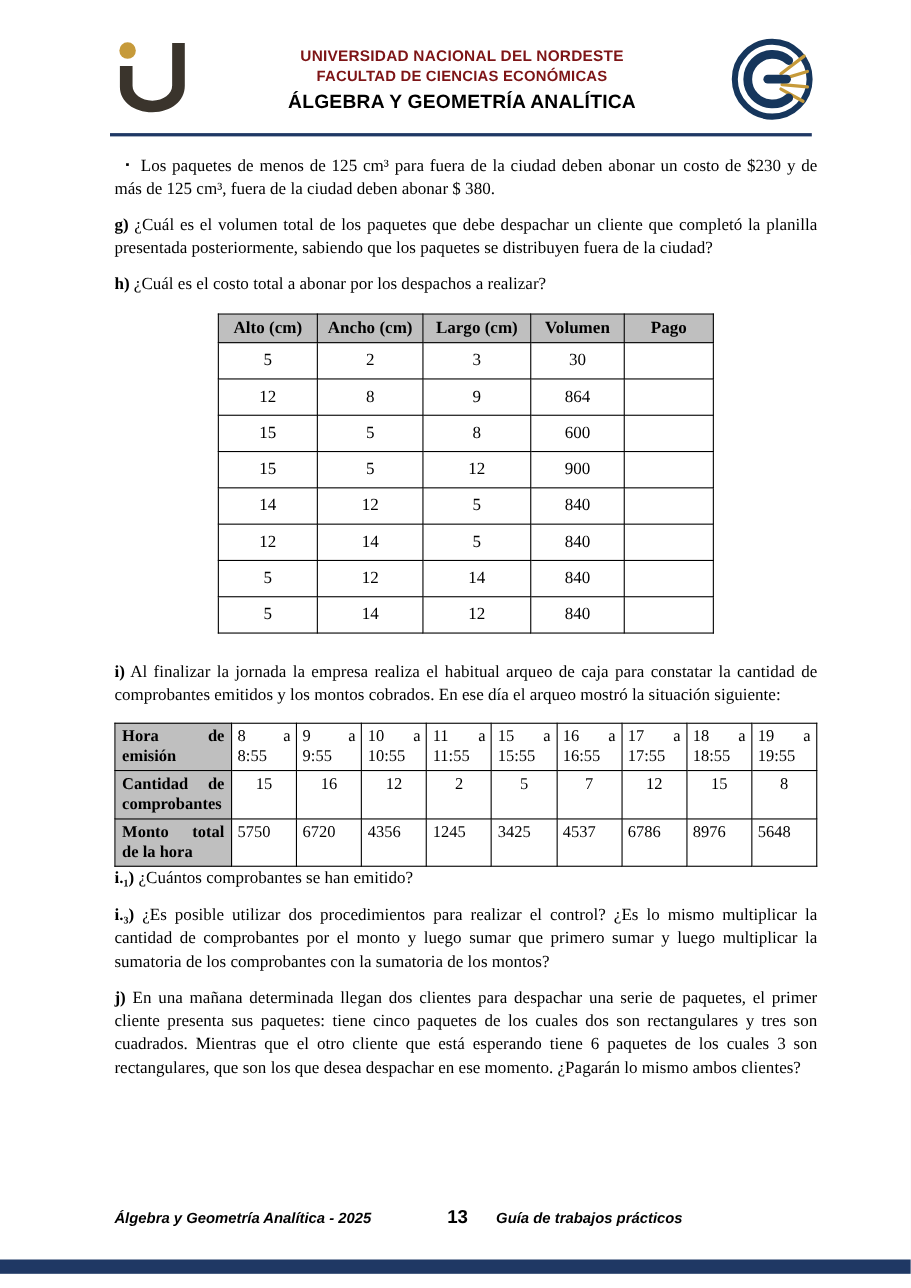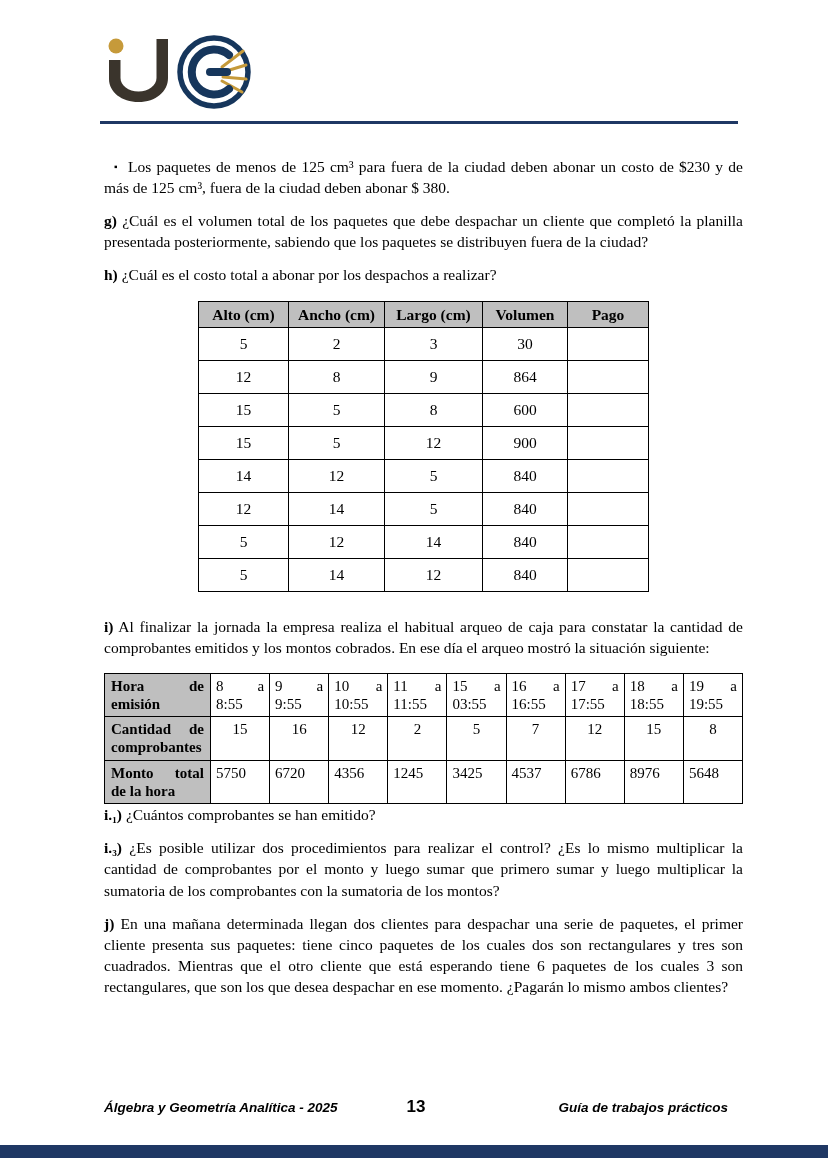--- a/index.html
+++ b/index.html
@@ -10,21 +10,21 @@
   
   .page-header { display:flex; align-items:center; padding:34px 88px 0 100px; }
   .logo { width:76px; height:76px; flex:0 0 auto; }
   .header-text { flex:1; text-align:center; font-family:"Liberation Sans","DejaVu Sans",sans-serif; font-weight:bold; }
   .uni-name   { color:#7d1416; font-size:14px; letter-spacing:.2px; }
   .fac-name   { color:#7d1416; font-size:13.5px; margin-top:4px; letter-spacing:.2px; }
   .course-name{ color:#000; font-size:17.5px; margin-top:5px; letter-spacing:.2px; }
   .header-rule { height:3px; background:#1f3864; margin:11px 90px 0 100px; }
 
   
-  .content { padding:16px 85px 0 104px;margin-top:16px; }
+  .content { padding:16px 85px 0 104px; }
   .para { font-size:15.5px; line-height:1.36; text-align:justify; margin-bottom:12px; }
   .bullet-para { text-indent:10px; }
   .bullet-marker { font-size:10px; vertical-align:2px; margin-right:9px; }
   .item-label { font-weight:bold; }
 
   
   .t1 { border-collapse:collapse; margin:16px auto 24px; font-size:15.5px; table-layout:fixed; }
   .t1 th, .t1 td { border:1px solid #000; text-align:center; vertical-align:middle; }
   .t1 th { background:#bfbfbf; font-weight:bold; height:26px; padding:3px 4px; }
   .t1 td { height:33px; padding:2px 4px; }
@@ -39,34 +39,39 @@
 
   .en-dia { margin-top:28px; }
 
   
   .page-footer { position:absolute; left:104px; right:100px; bottom:54px;
                  display:flex; align-items:baseline;
                  font-family:"Liberation Sans","DejaVu Sans",sans-serif;
                  font-size:13.5px; font-style:italic; font-weight:bold; }
   .f-left { flex:1; text-align:left; }
   .f-page { width:70px; text-align:center; font-style:normal; font-size:17px; }
-  .f-right { flex:1; text-align:right; }
+  .f-right { flex:1; }
   .bottom-bar { position:absolute; left:0; bottom:13px; width:100%; height:13px; background:#1f3864; }
 </style>
 </head>
 <body>
 
 <div class="page">
 
   <header class="page-header">
     <div class="logo">
       <svg viewBox="0 0 76 76" width="76" height="76">
         <circle cx="16" cy="12" r="7.5" fill="#c69a3a"></circle>
         <path d="M9 26 V45 C9 58 21.5 68 38.5 68 C56 68 68 57.5 68 44 V5 H56.5 V44 C56.5 51.5 48.5 57.5 38.5 57.5 C28.5 57.5 20.5 51.5 20.5 44 V26 Z" fill="#3a342c"></path>
       </svg>
+    </div>
+    <div class="header-text">
+      <div class="uni-name">UNIVERSIDAD NACIONAL DEL NORDESTE</div>
+      <div class="fac-name">FACULTAD DE CIENCIAS ECONÓMICAS</div>
+      <div class="course-name">ÁLGEBRA Y GEOMETRÍA ANALÍTICA</div>
     </div>
     <div class="logo">
       <svg viewBox="0 0 76 76" width="76" height="76">
         <circle cx="38" cy="38" r="34" fill="#ffffff" stroke="#16365c" stroke-width="5.5"></circle>
         <g stroke="#c69a3a" stroke-width="3" stroke-linecap="round">
           <line x1="46" y1="33" x2="67" y2="17"></line>
           <line x1="47" y1="38" x2="70" y2="31"></line>
           <line x1="47" y1="43" x2="70" y2="45"></line>
           <line x1="46" y1="47" x2="66" y2="58"></line>
         </g>
@@ -178,21 +183,21 @@
           <col>
           <col>
       </colgroup>
       <tbody>
         <tr>
           <th>Hora de emisión</th>
           <td class="hour">8 a 8:55</td>
           <td class="hour">9 a 9:55</td>
           <td class="hour">10 a 10:55</td>
           <td class="hour">11 a 11:55</td>
-          <td class="hour">15 a 03:55</td>
+          <td class="hour">15 a 15:55</td>
           <td class="hour">16 a 16:55</td>
           <td class="hour">17 a 17:55</td>
           <td class="hour">18 a 18:55</td>
           <td class="hour">19 a 19:55</td>
         </tr>
         <tr>
           <th>Cantidad de comprobantes</th>
           <td class="qty">15</td>
           <td class="qty">16</td>
           <td class="qty">12</td>

